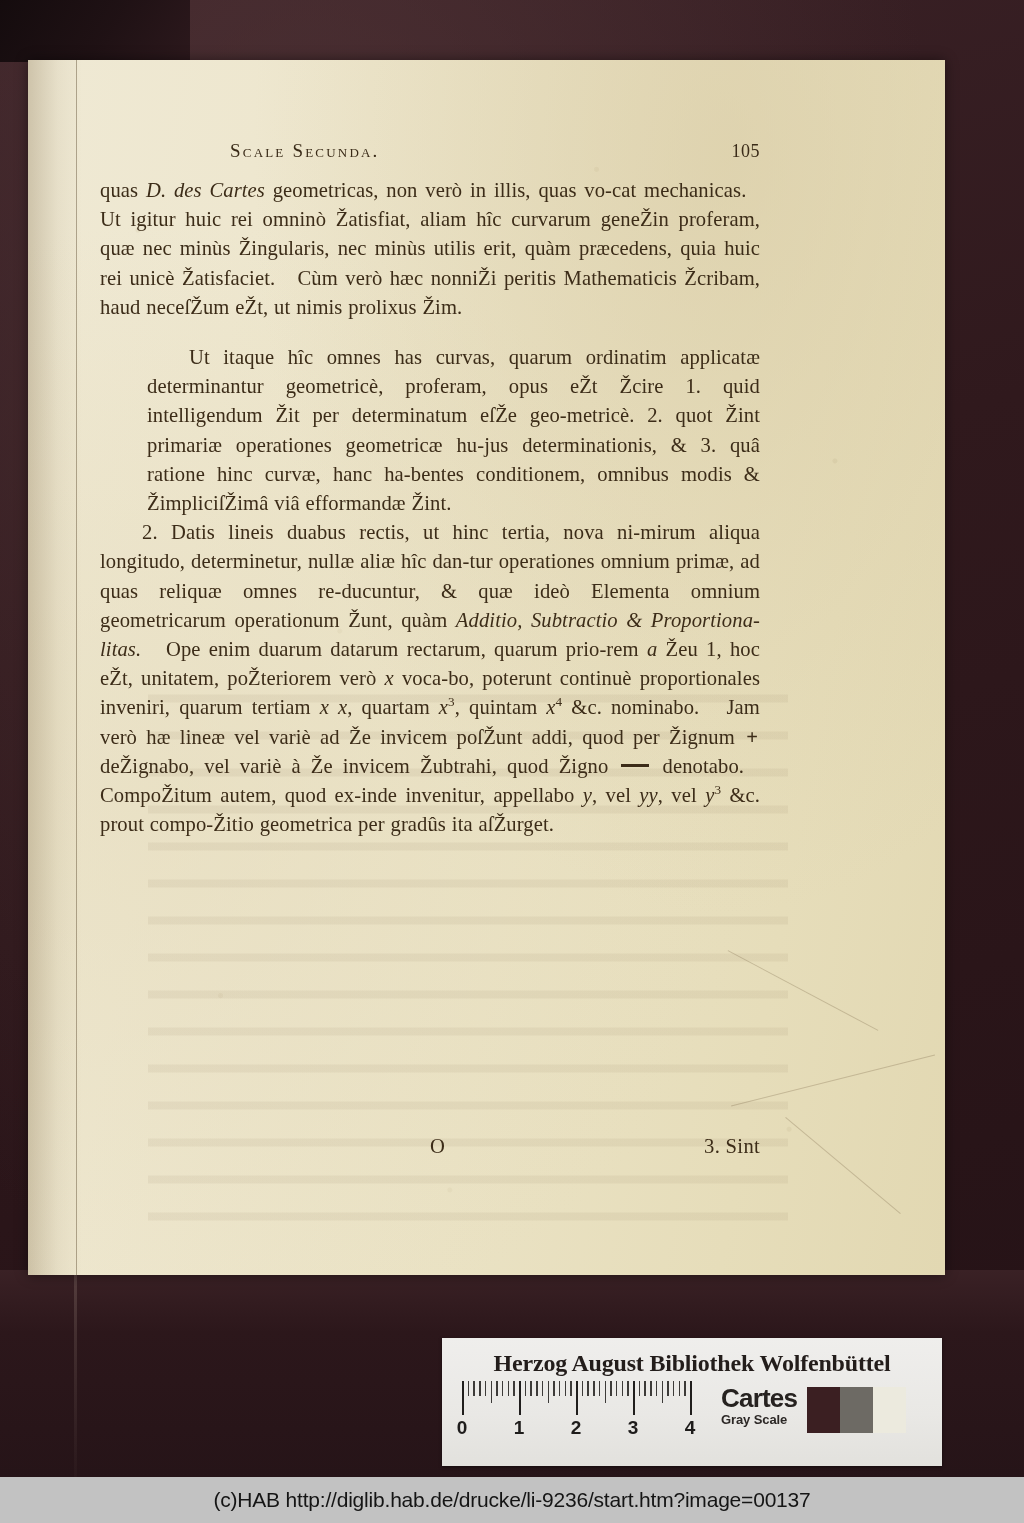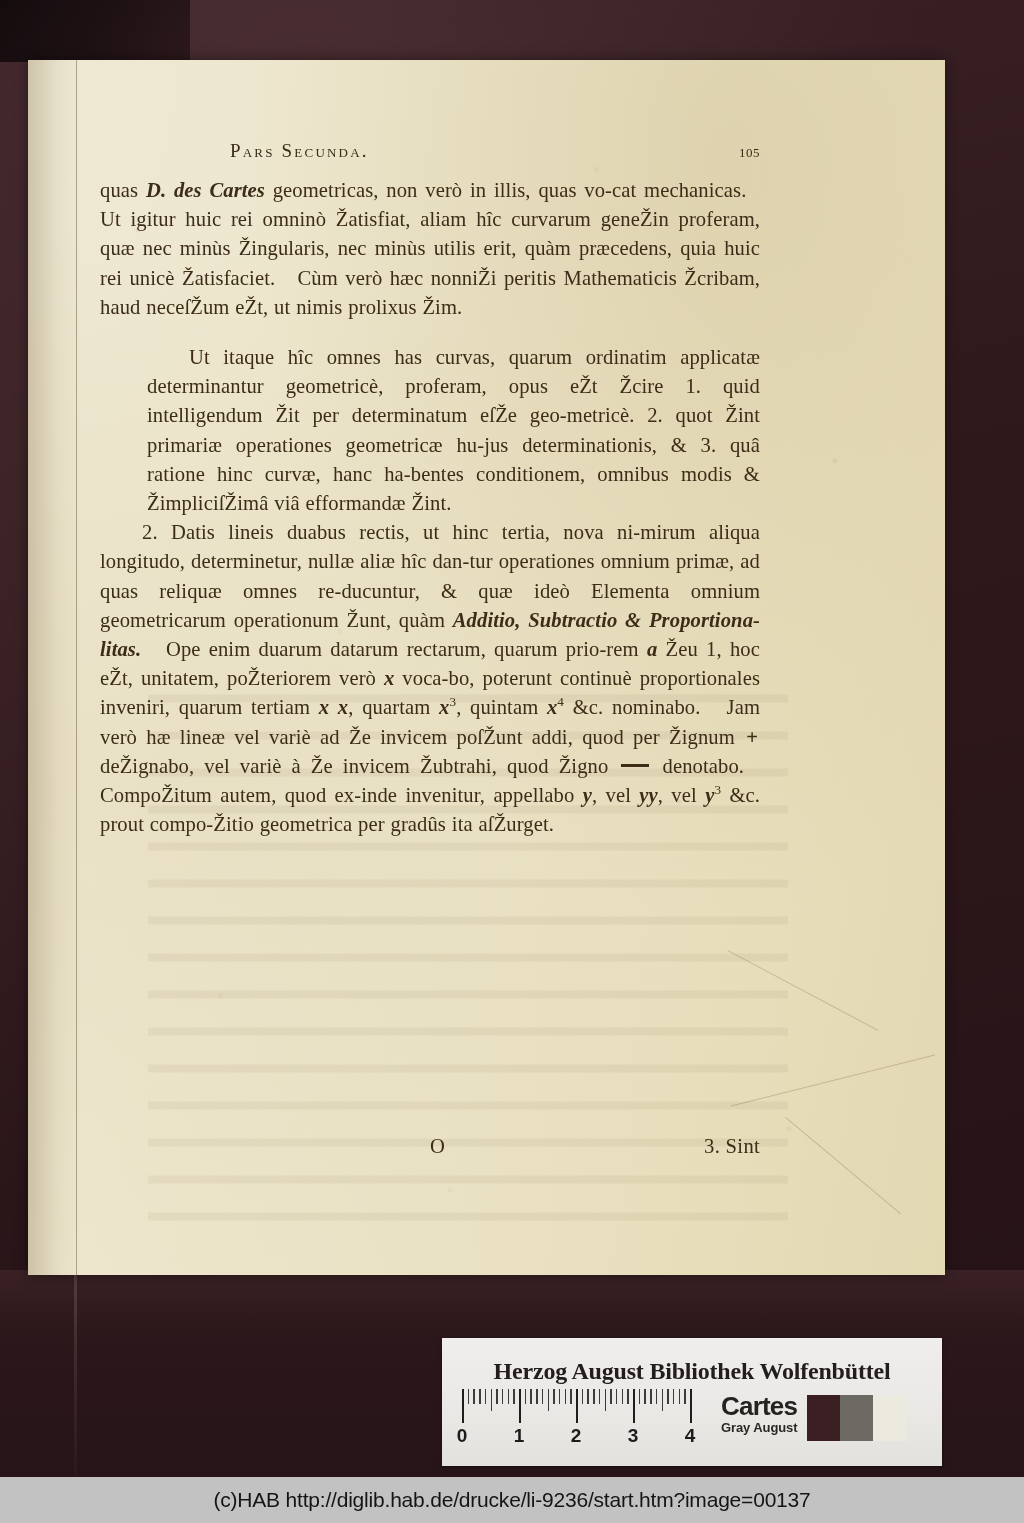--- a/index.html
+++ b/index.html
@@ -125,38 +125,38 @@
     margin-bottom: 14px;
     padding-left: 130px;
   }
   #runhead .rh-title {
     font-variant: small-caps;
     letter-spacing: 2.2px;
     font-size: 19px;
     color: #3a2b18;
   }
   #runhead .rh-folio {
-    font-size: 13px;
+    font-size: 18px;
     color: #3a2b18;
     letter-spacing: .5px;
   }
 
   p.body {
     margin: 0 0 0 0;
     font-size: 20.6px;
     line-height: 29.2px;
     color: #3c2c18;
     text-align: justify;
     text-align-last: left;
     letter-spacing: .1px;
     word-spacing: .6px;
   }
   p.body.indent { text-indent: 42px; }
   p.gap { margin-top: 21px; margin-left: 47px; }
-  p.body i { font-style: italic; font-weight: 700; }
+  p.body i { font-style: italic; font-weight: 400; }
   sup { font-size: .64em; vertical-align: super; line-height: 0; }
   .plusmark { font-weight: 700; padding: 0 2px; }
   .dashmark {
     display: inline-block;
     width: 28px;
     border-top: 3px solid #3c2c18;
     vertical-align: .28em;
     margin: 0 3px;
   }
 
@@ -182,21 +182,21 @@
     height: 128px;
     background: linear-gradient(180deg, #efeeec 0%, #e9e8e5 60%, #e2e1dd 100%);
     box-shadow: 0 1px 3px rgba(0,0,0,.5);
   }
   #lib-name {
     text-align: center;
     font-family: "Liberation Serif", serif;
     font-weight: 700;
     font-size: 24px;
     color: #231d1b;
-    padding-top: 20px;
+    padding-top: 12px;
     letter-spacing: -.2px;
   }
   #card-lower {
     display: flex;
     align-items: flex-start;
     padding: 4px 8px 0 10px;
   }
   #ruler { width: 255px; position: relative; height: 64px; }
   #ruler .ticks { position: relative; height: 36px; }
   #ruler .tick {
@@ -277,21 +277,21 @@
   <div id="gutter-line"></div>
   <div id="showthrough"></div>
 
   <div class="crease" style="left:690px; top:930px; width:170px; height:1px; transform:rotate(28deg);"></div>
   <div class="crease" style="left:700px; top:1020px; width:210px; height:1px; transform:rotate(-14deg);"></div>
   <div class="crease" style="left:740px; top:1105px; width:150px; height:1px; transform:rotate(40deg);"></div>
 
   <div id="textblock">
 
     <div id="runhead">
-      <span class="rh-title">Pars Secunda.</span>
+      <span class="rh-title">Scale Secunda.</span>
       <span class="rh-folio">105</span>
     </div>
 
     <p class="body">quas <i>D. des Cartes</i> geometricas, non verò in illis, quas vo-cat mechanicas.&nbsp;&nbsp; Ut igitur huic rei omninò Žatisfiat, aliam hîc curvarum geneŽin proferam, quæ nec minùs Žingularis, nec minùs utilis erit, quàm præcedens, quia huic rei unicè Žatisfaciet.&nbsp;&nbsp; Cùm verò hæc nonniŽi peritis Mathematicis Žcribam, haud neceſŽum eŽt, ut nimis prolixus Žim.</p>
 
     <p class="body indent gap">Ut itaque hîc omnes has curvas, quarum ordinatim applicatæ determinantur geometricè, proferam, opus eŽt Žcire 1. quid intelligendum Žit per determinatum eſŽe geo-metricè. 2. quot Žint primariæ operationes geometricæ hu-jus determinationis, &amp; 3. quâ ratione hinc curvæ, hanc ha-bentes conditionem, omnibus modis &amp; ŽimpliciſŽimâ viâ efformandæ Žint.</p>
 
 
     <p class="body indent">2. Datis lineis duabus rectis, ut hinc tertia, nova ni-mirum aliqua longitudo, determinetur, nullæ aliæ hîc dan-tur operationes omnium primæ, ad quas reliquæ omnes re-ducuntur, &amp; quæ ideò Elementa omnium geometricarum operationum Žunt, quàm <i>Additio, Subtractio &amp; Proportiona-litas.</i>&nbsp;&nbsp; Ope enim duarum datarum rectarum, quarum prio-rem <i>a</i> Žeu 1, hoc eŽt, unitatem, poŽteriorem verò <i>x</i> voca-bo, poterunt continuè proportionales inveniri, quarum tertiam <i>x x</i>, quartam <i>x</i><sup>3</sup>, quintam <i>x</i><sup>4</sup> &amp;c. nominabo.&nbsp;&nbsp; Jam verò hæ lineæ vel variè ad Že invicem poſŽunt addi, quod per Žignum <span class="plusmark">+</span> deŽignabo, vel variè à Že invicem Žubtrahi, quod Žigno <span class="dashmark"></span> denotabo.&nbsp;&nbsp; CompoŽitum autem, quod ex-inde invenitur, appellabo <i>y</i>, vel <i>yy</i>, vel <i>y</i><sup>3</sup> &amp;c. prout compo-Žitio geometrica per gradûs ita aſŽurget.</p>
   </div>
@@ -356,21 +356,21 @@
           <span class="num" style="left: 67px;">1</span>
           <span class="num" style="left: 124px;">2</span>
           <span class="num" style="left: 181px;">3</span>
           <span class="num" style="left: 238px;">4</span>
         </div>
     </div>
 
     <div id="kodak-block">
       <div id="kodak-text">
         <div id="kodak-word">Cartes</div>
-        <div id="kodak-sub">Gray August</div>
+        <div id="kodak-sub">Gray Scale</div>
       </div>
       <div id="patches">
           <div class="patch" style="background: rgb(59, 31, 34);"></div>
           <div class="patch" style="background: rgb(109, 106, 100);"></div>
           <div class="patch" style="background: rgb(236, 234, 222);"></div>
         </div>
     </div>
 
   </div>
 </div>

